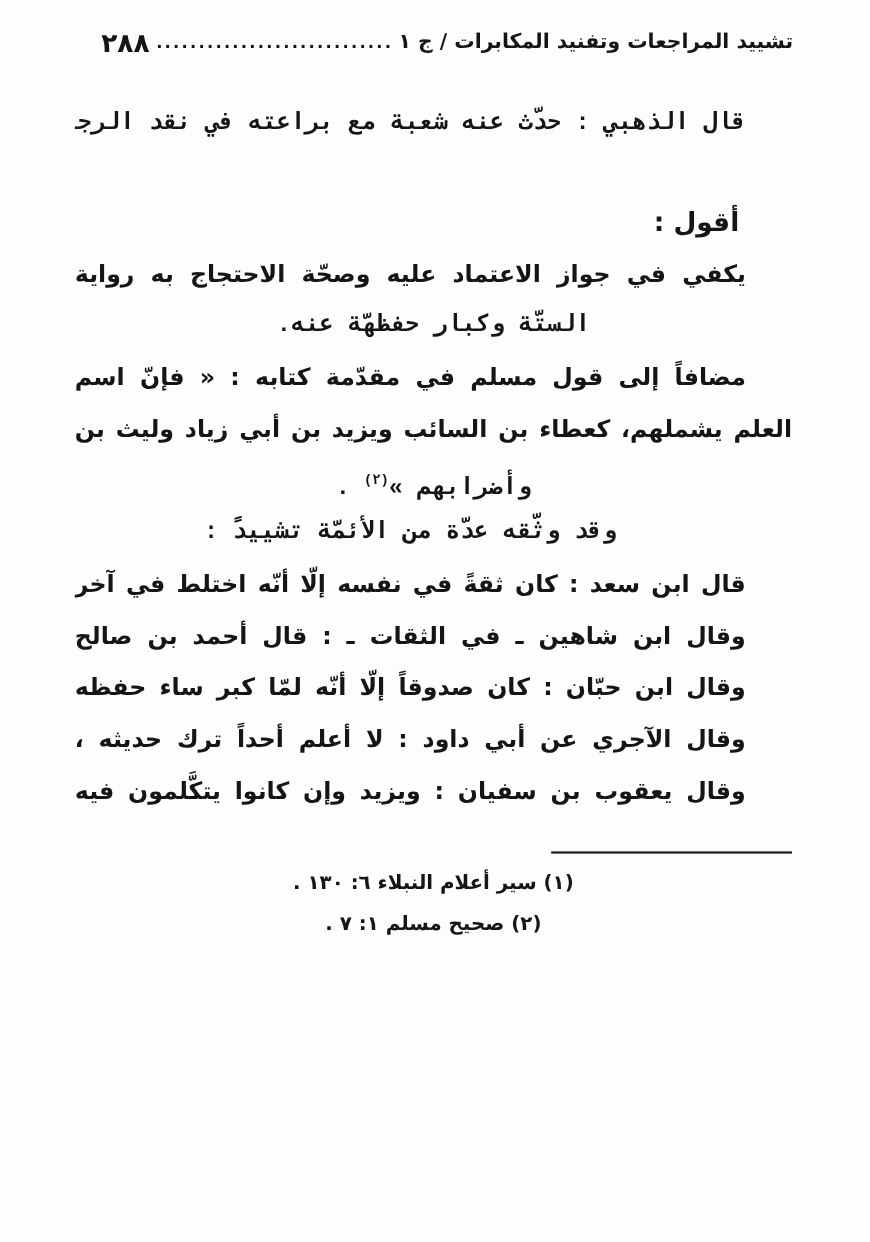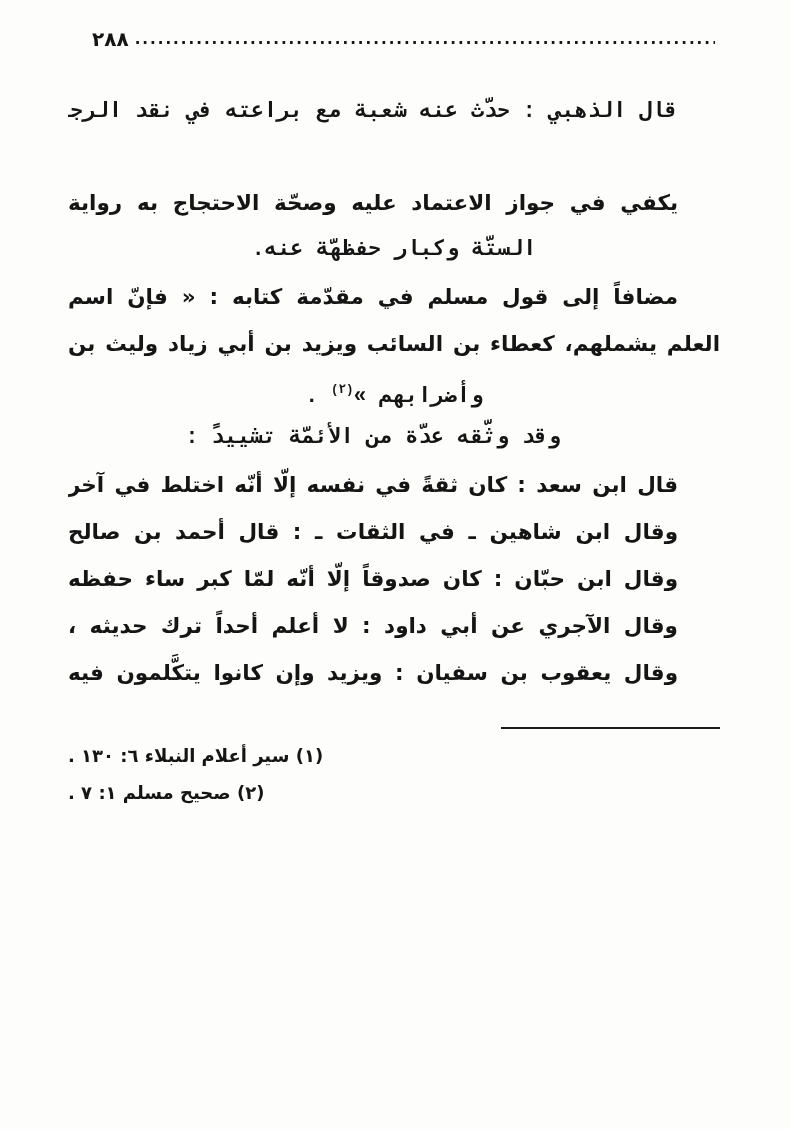--- a/index.html
+++ b/index.html
@@ -30,21 +30,21 @@
     overflow: hidden;
     white-space: nowrap;
     margin: 0 6px;
     font-size: 15px;
     letter-spacing: 2px;
     direction: ltr;
   }
   .leader::after {
     content: "........................................................................................................................................";
   }
-  .header-page-number { white-space: nowrap; font-size: 20px; text-align: right; }
+  .header-page-number { white-space: nowrap; font-size: 24px; text-align: right; }
 
   
   .page-body {
     margin: 30px 71px 0 68px;
     font-size: 21.5px;
   }
   .line {
     height: 47px;
     line-height: 47px;
     overflow: hidden;
@@ -80,41 +80,43 @@
     margin-top: 31px;
     margin-left: auto;
     margin-right: 0;
   }
   .footnotes {
     margin: 8px 71px 0 68px;
     font-size: 18px;
   }
   .footnote-line {
     line-height: 37px;
-    text-align: left;
+    text-align: center;
     white-space: nowrap;
     overflow: hidden;
   }
 </style>
 </head>
 <body>
 
 <div class="page">
 
   <header class="page-header">
+    <span class="header-title">تشييد المراجعات وتفنيد المكابرات / ج ١</span>
     <span class="leader"></span>
     <span class="header-page-number">٢٨٨</span>
   </header>
 
   <main class="page-body">
 
     <div class="line start indent"><span>قال الذهبي : حدّث عنه شعبة مع براعته في نقد الرجال</span><sup class="fn-marker">(١)</sup><span> .</span></div>
 
     <div class="spacer"></div>
 
+    <h2 class="section-heading">أقول :</h2>
 
     <div class="line justify indent">يكفي في جواز الاعتماد عليه وصحّة الاحتجاج به رواية أصحاب الكتب</div>
     <div class="line start">الستّة وكبار حفظهّة عنه.</div>
     <div class="line justify indent">مضافاً إلى قول مسلم في مقدّمة كتابه : « فإنّ اسم الستر والصدق وتعاطي</div>
     <div class="line justify">العلم يشملهم، كعطاء بن السائب ويزيد بن أبي زياد وليث بن أبي سليم</div>
     <div class="line start"><span>وأضرابهم »</span><sup class="fn-marker">(٢)</sup><span> .</span></div>
     <div class="line start indent">وقد وثّقه عدّة من الأئمّة تشييدً :</div>
     <div class="line justify indent">قال ابن سعد : كان ثقةً في نفسه إلّا أنّه اختلط في آخر عمره فجاء</div>
     <div class="line justify indent">وقال ابن شاهين ـ في الثقات ـ : قال أحمد بن صالح المصري : يزيد ابن</div>
     <div class="line justify indent">وقال ابن حبّان : كان صدوقاً إلّا أنّه لمّا كبر ساء حفظه وتغيّر ، وكان يلقّن ما</div>

